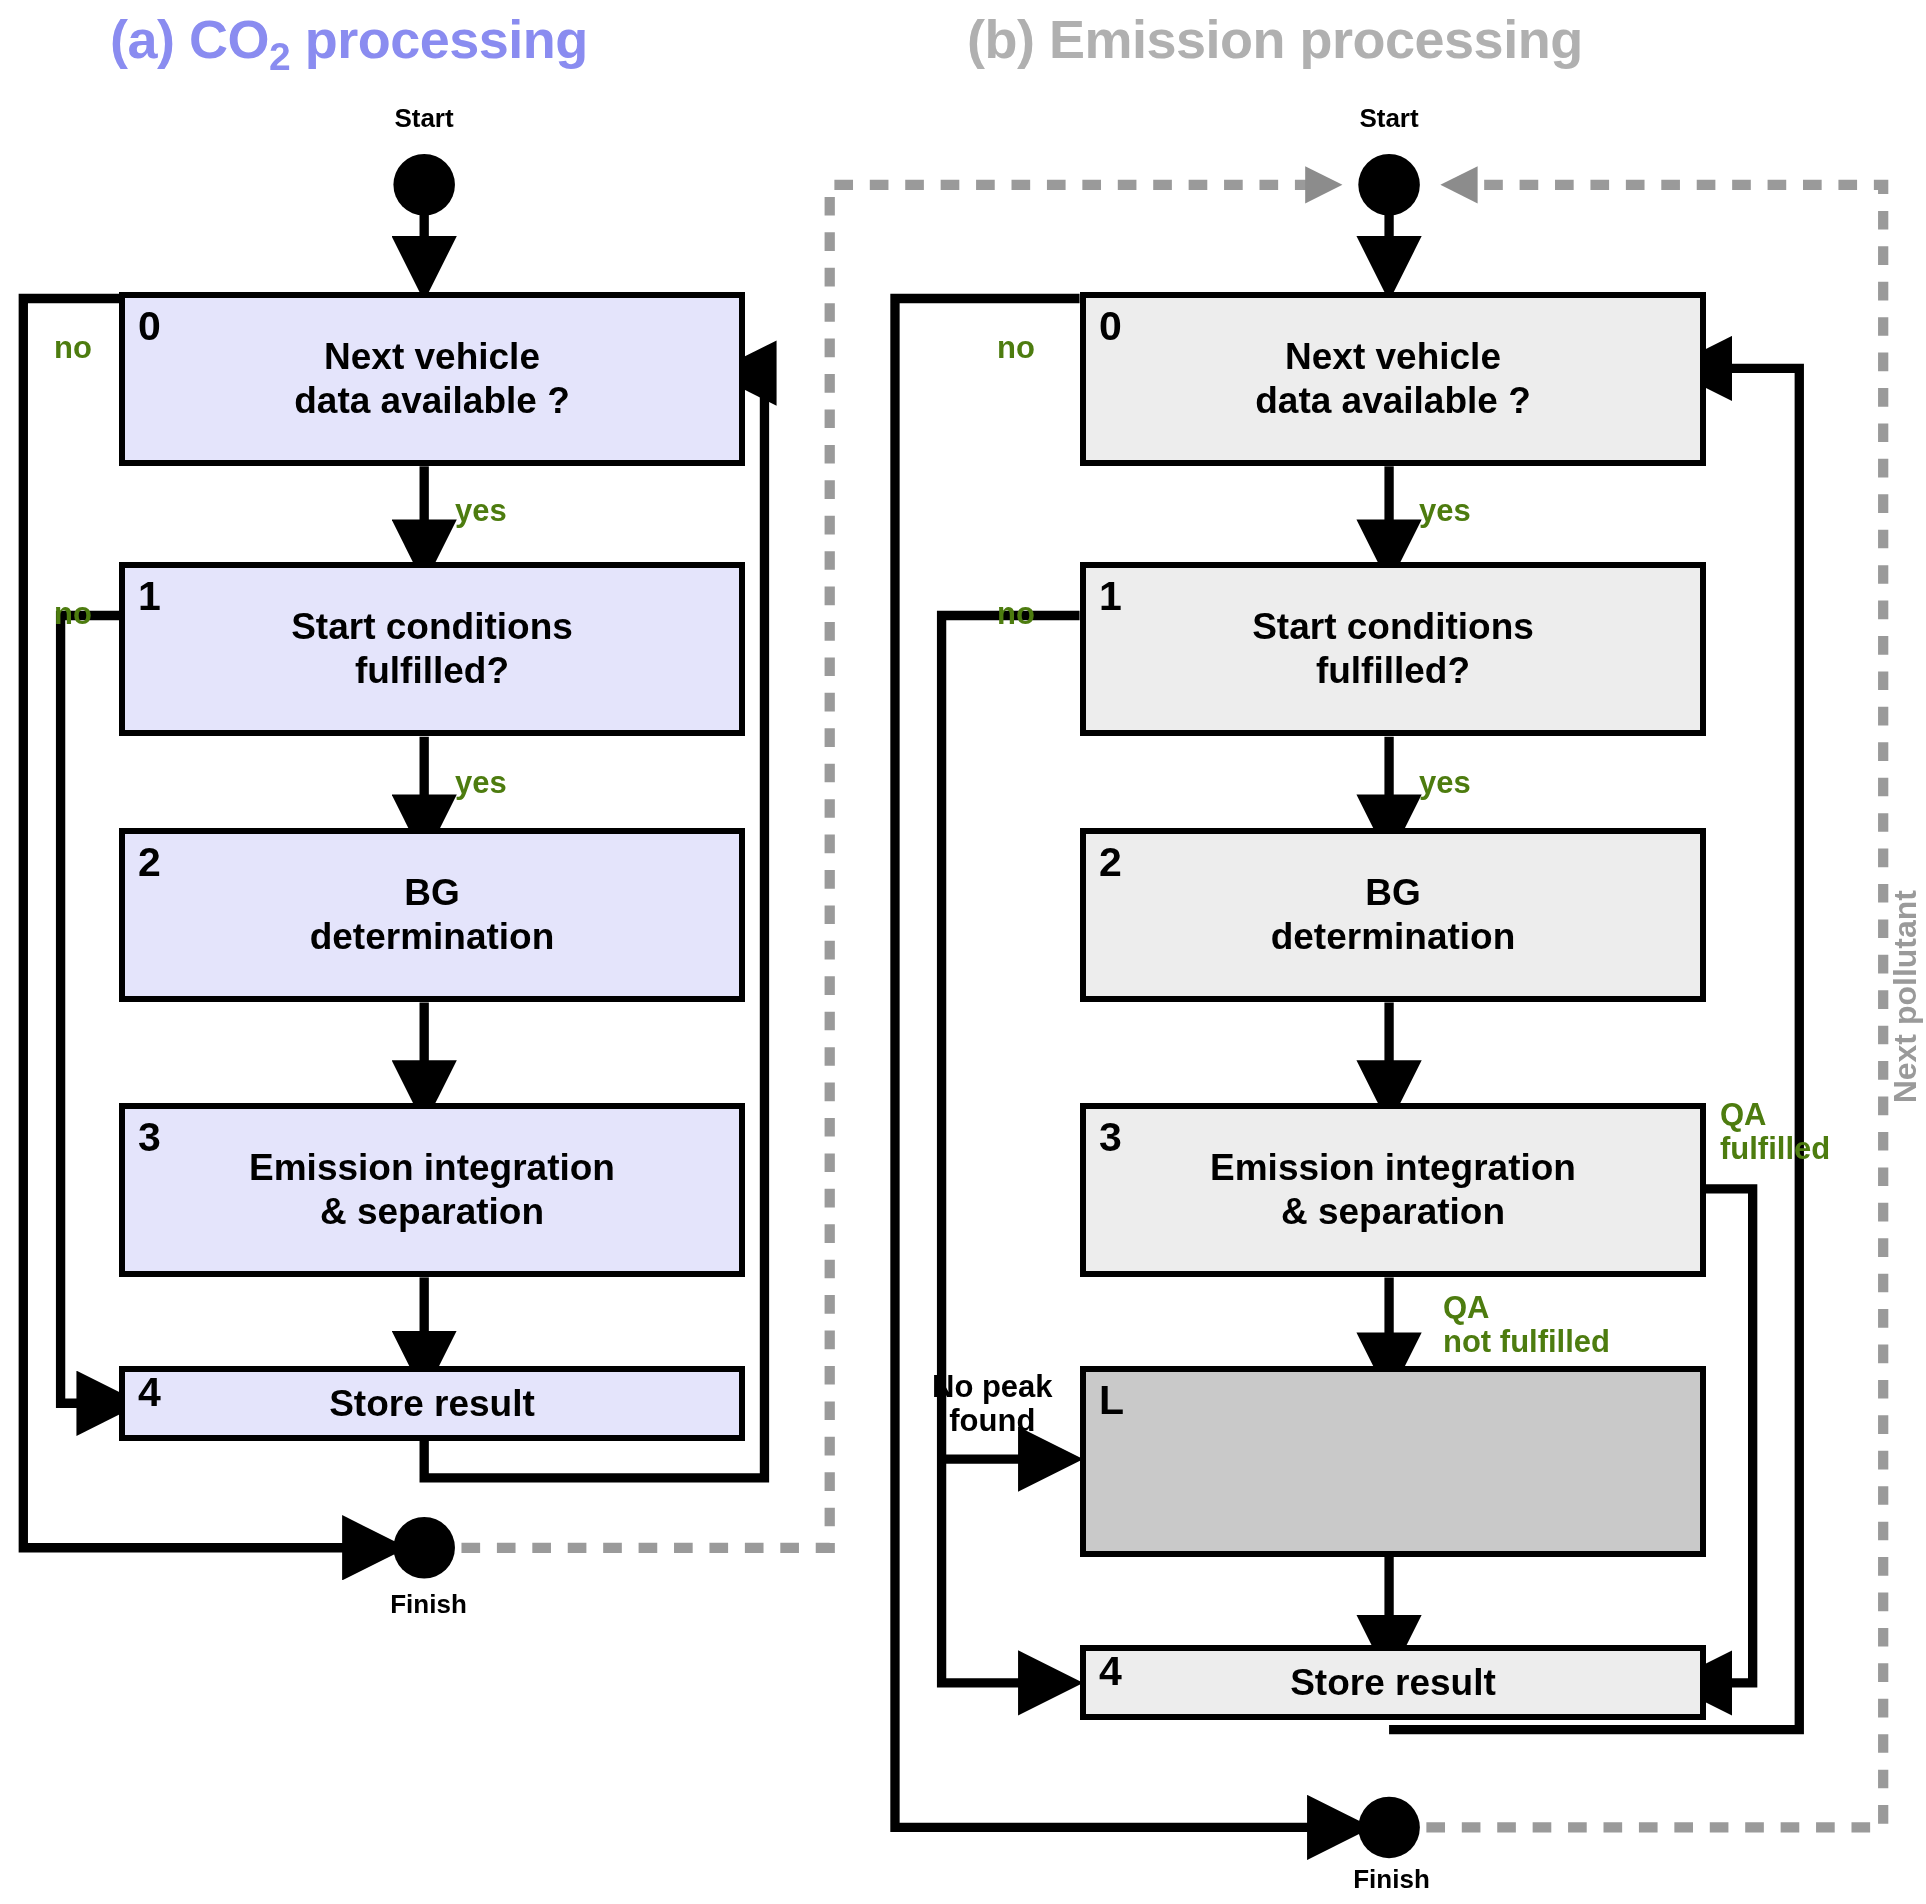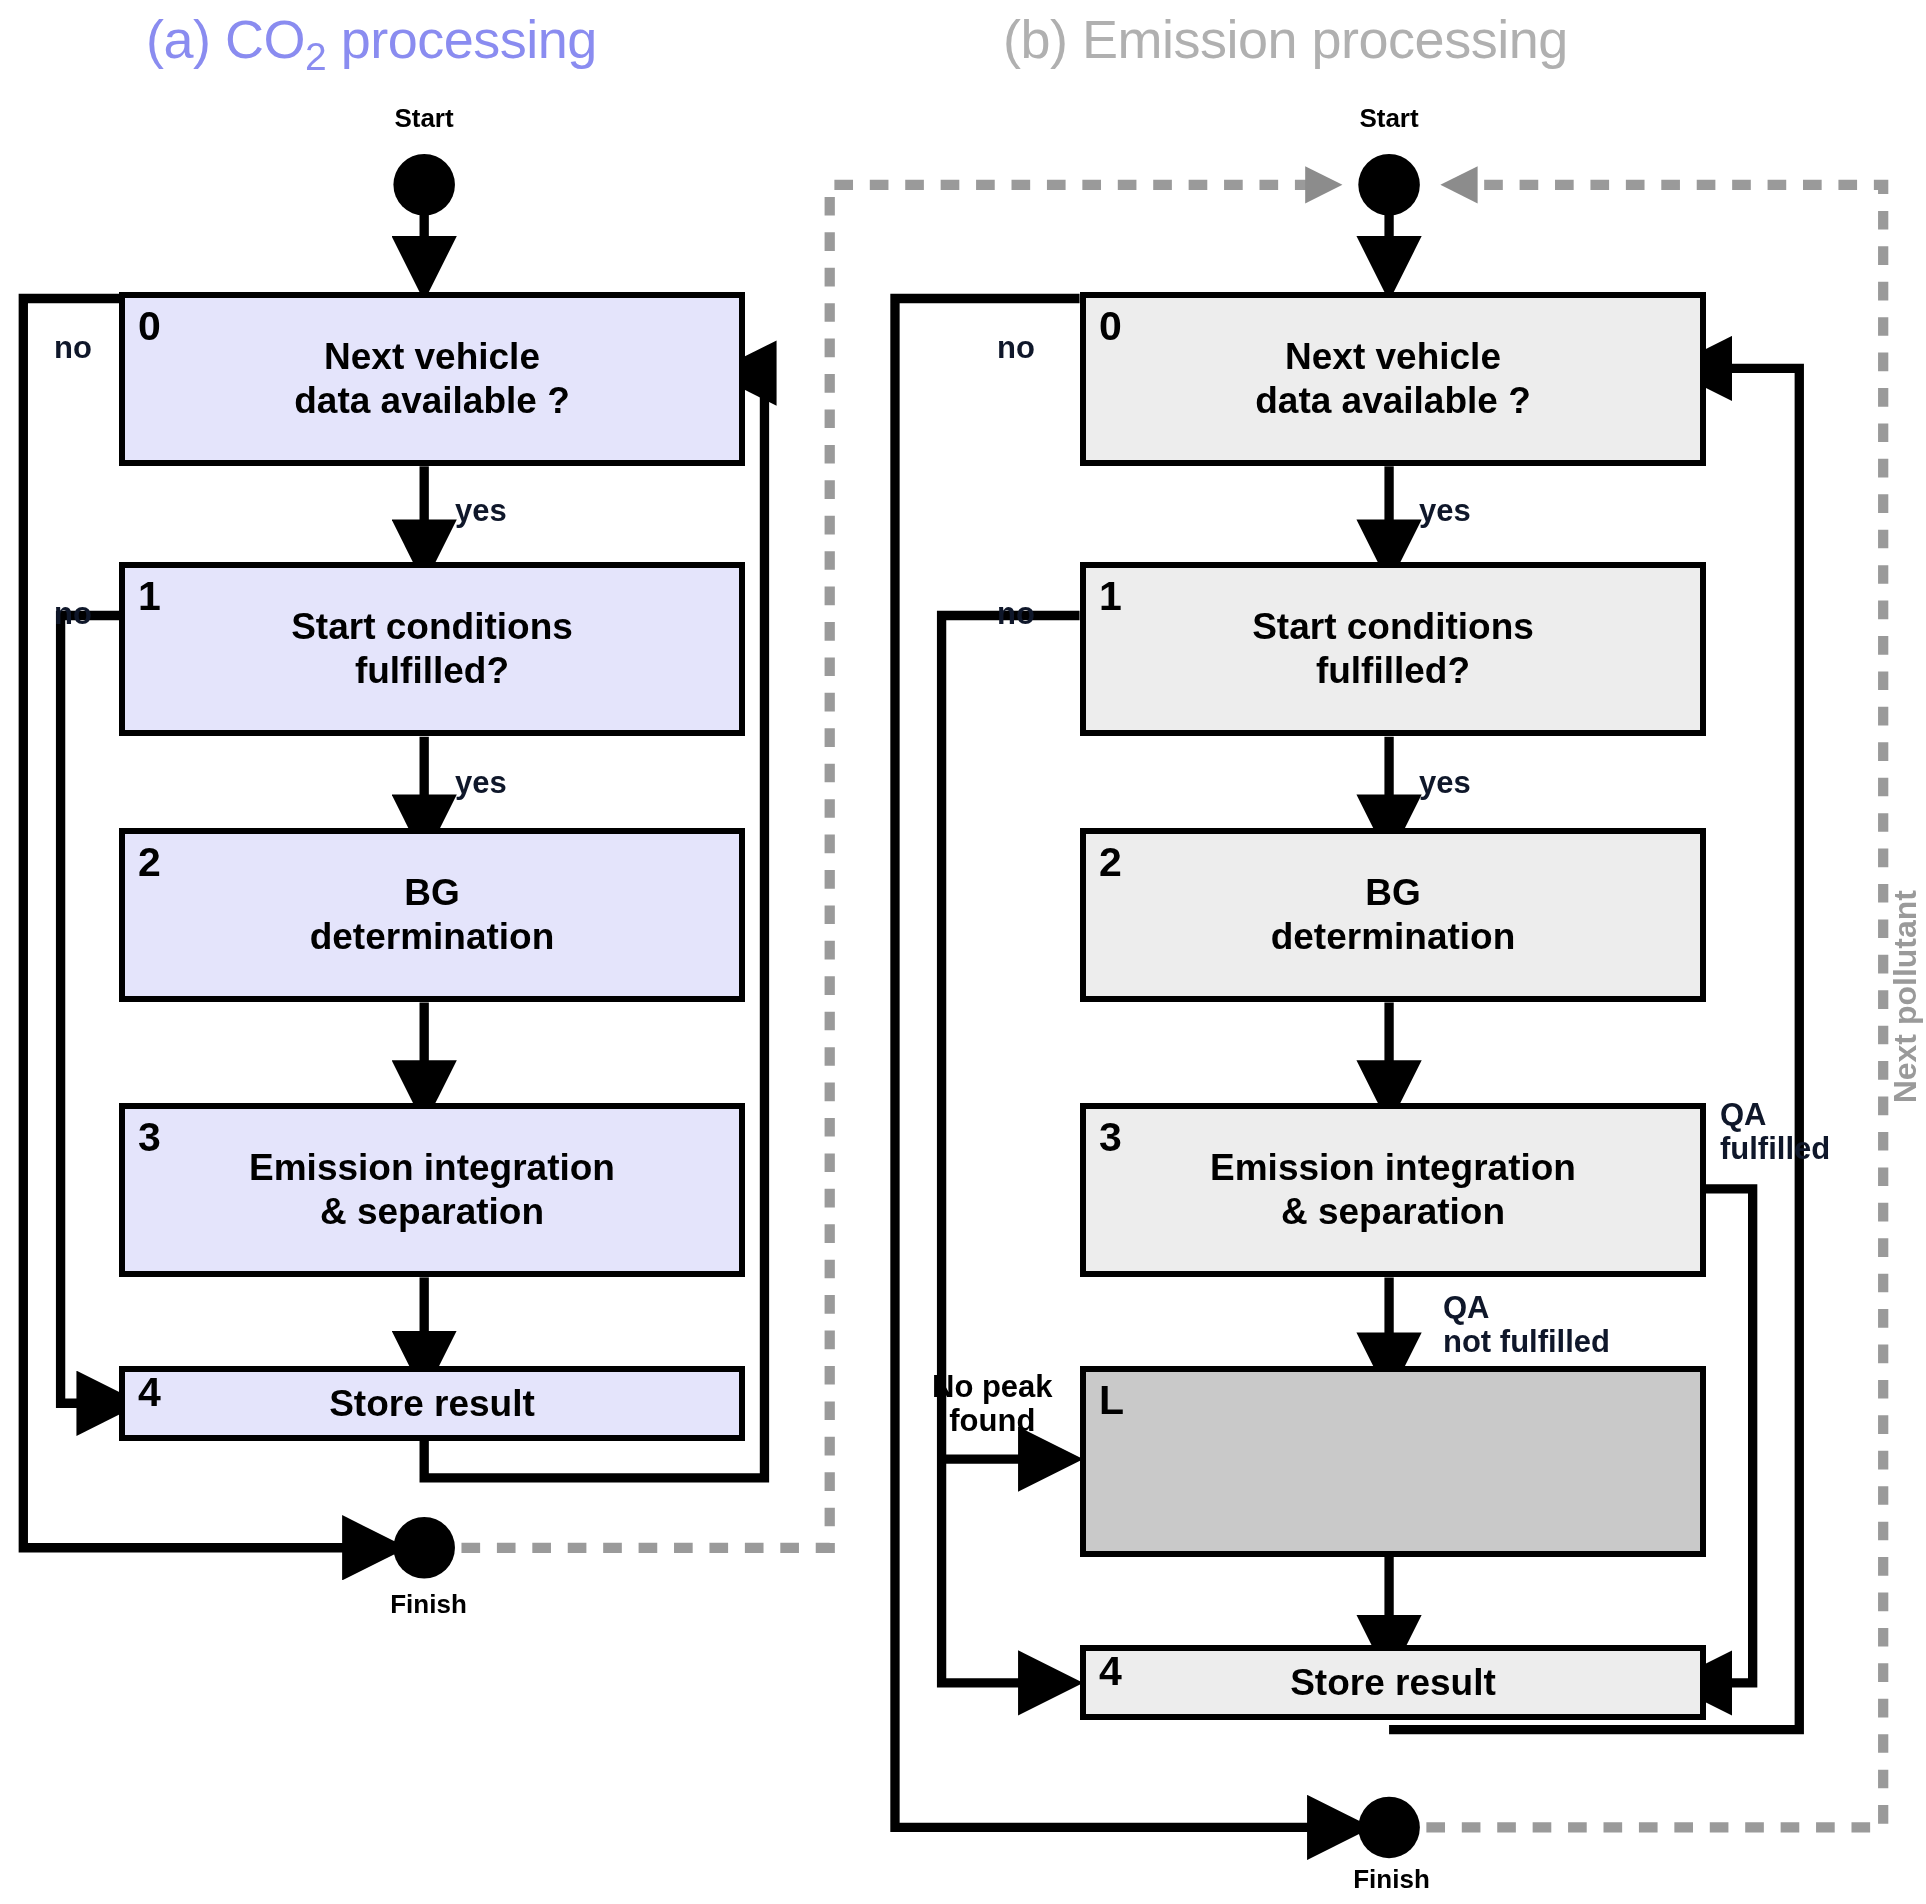--- a/index.html
+++ b/index.html
@@ -19,25 +19,24 @@
   }
   svg.layer {
     position: absolute;
     left: 0;
     top: 0;
     width: 1927px;
     height: 1905px;
   }
   .panel-title {
     position: absolute;
-    font-weight: normal;
+    font-weight: bold;
     font-size: 54px;
     letter-spacing: -0.5px;
     white-space: nowrap;
-    margin-left: 36px;
   }
   .panel-title.a { color: #8a8cf0; left: 110px; top: 7.5px; }
   .panel-title.b { color: #b0b0b0; left: 967px; top: 7.5px; }
   .panel-title sub { font-size: 39px; }
 
   .node {
     position: absolute;
     border: 6.5px solid #000000;
     box-sizing: border-box;
     display: flex;
@@ -66,21 +65,21 @@
     font-weight: bold;
     font-size: 26px;
     color: #000000;
     white-space: nowrap;
     text-align: center;
   }
   .edge-label {
     position: absolute;
     font-weight: bold;
     font-size: 31px;
-    color: #0f172a;
+    color: #4d7c0f;
     white-space: nowrap;
     line-height: 1.1;
   }
   .edge-label.dark { color: #000000; }
   .edge-label.gray-vert {
     color: #9a9a9a;
     writing-mode: vertical-rl;
     transform: rotate(180deg);
     font-size: 32px;
   }

